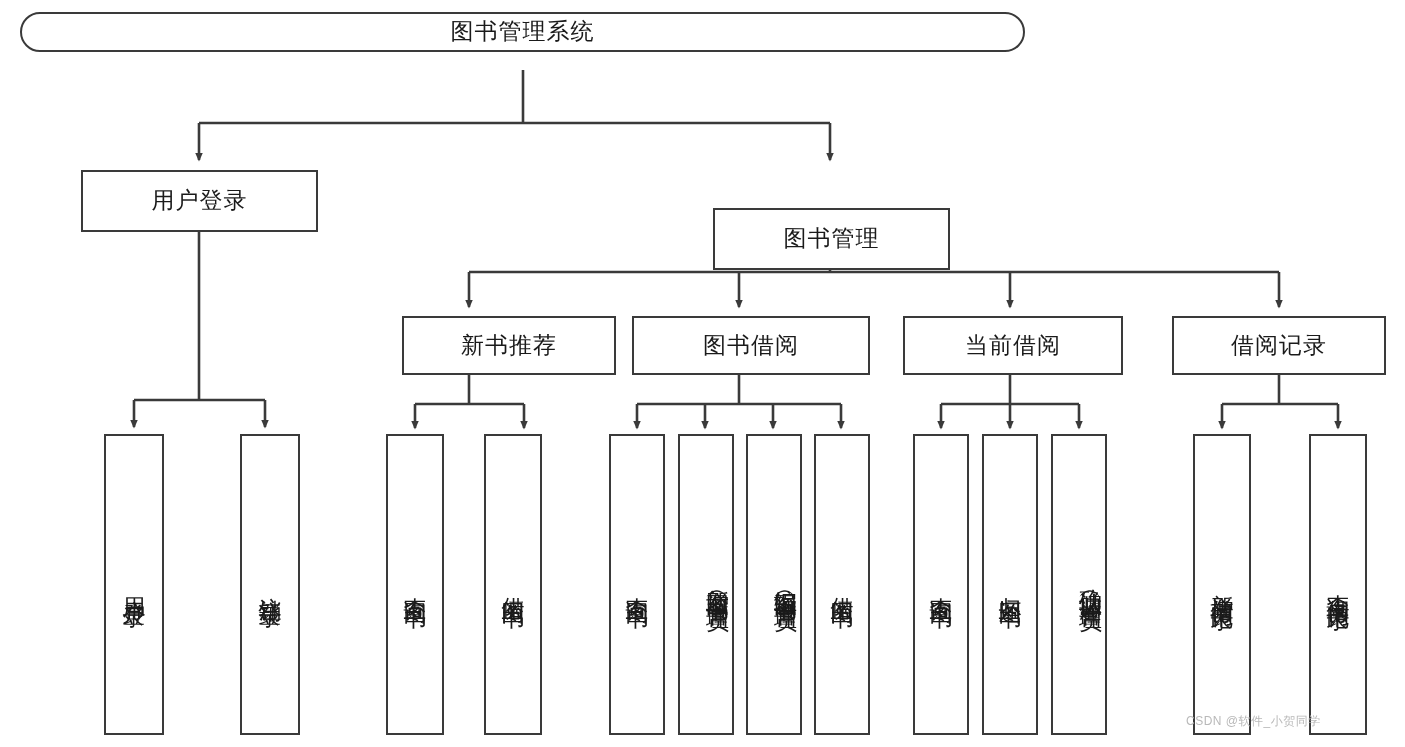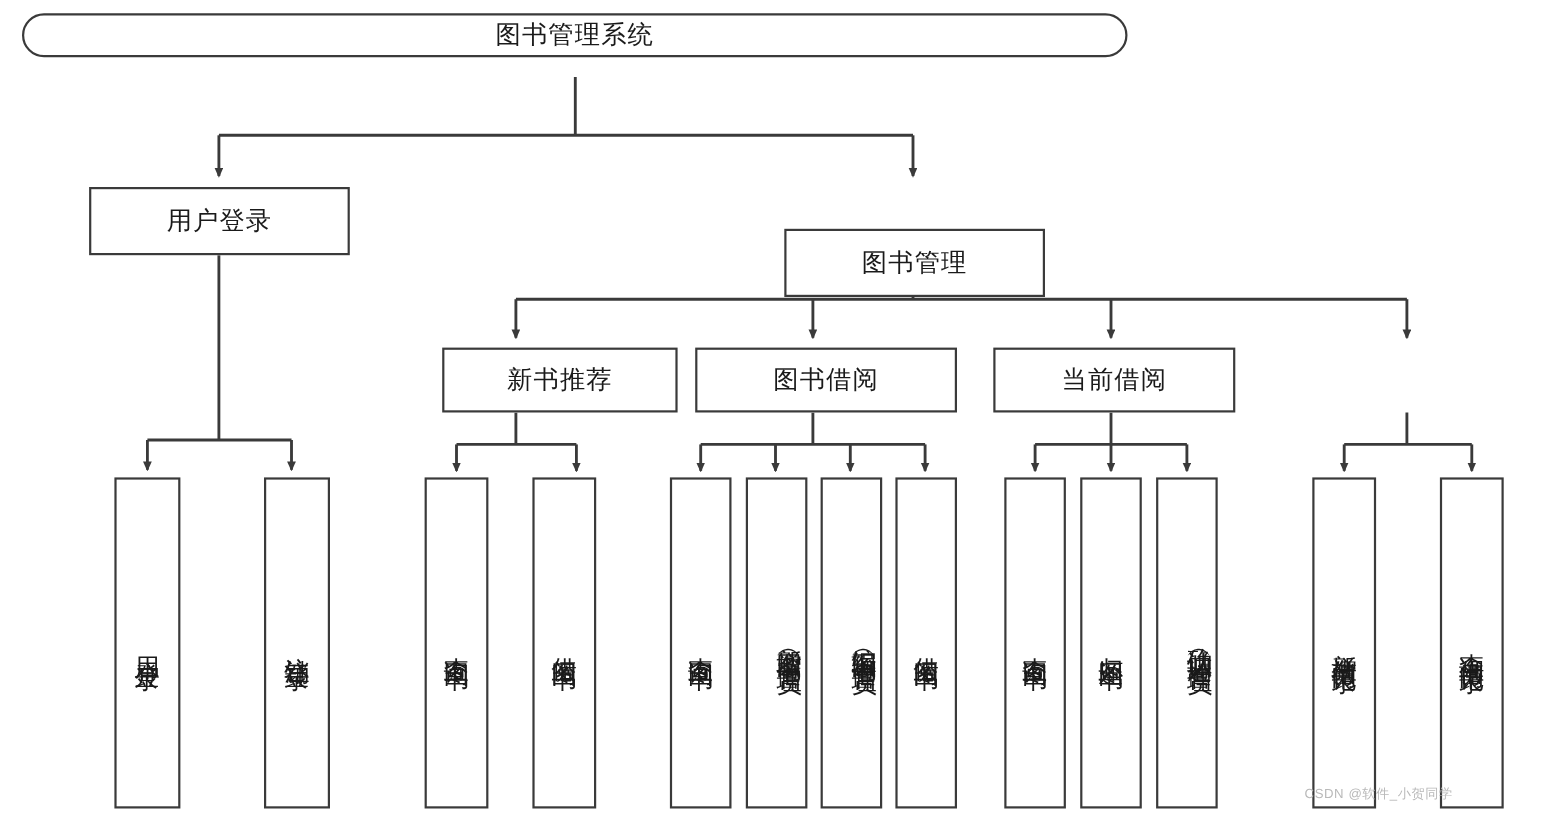--- a/index.html
+++ b/index.html
@@ -122,20 +122,21 @@
   </svg>
 
   <div class="node node-h" style="left:20px; top:12px; width:1005px; height:40px;border-radius:23px;">图书管理系统</div>
 
   <div class="node node-h" style="left:81px; top:170px; width:237px; height:62px;">用户登录</div>
   <div class="node node-h" style="left:713px; top:170px; width:237px; height:62px;margin-top:38px;">图书管理</div>
 
   <div class="node node-h" style="left:362px; top:316px; width:214px; height:59px;margin-left:40px;">新书推荐</div>
   <div class="node node-h" style="left:632px; top:316px; width:238px; height:59px;">图书借阅</div>
   <div class="node node-h" style="left:903px; top:316px; width:220px; height:59px;">当前借阅</div>
+  <div class="node node-h" style="left:1172px; top:316px; width:214px; height:59px;">借阅记录</div>
 
   <div class="node node-v centered" style="left:104px; top:434px; width:60px; height:301px;">用户登录</div>
   <div class="node node-v centered" style="left:240px; top:434px; width:60px; height:301px;">注销登录</div>
 
   <div class="node node-v centered" style="left:386px; top:434px; width:58px; height:301px;">查询图书</div>
   <div class="node node-v centered" style="left:484px; top:434px; width:58px; height:301px;">借阅图书</div>
 
   <div class="node node-v centered" style="left:609px; top:434px; width:56px; height:301px;">查询图书</div>
   <div class="node node-v" style="left:678px; top:434px; width:56px; height:301px;">新增图书（管理员）</div>
   <div class="node node-v" style="left:746px; top:434px; width:56px; height:301px;">编辑图书（管理员）</div>

